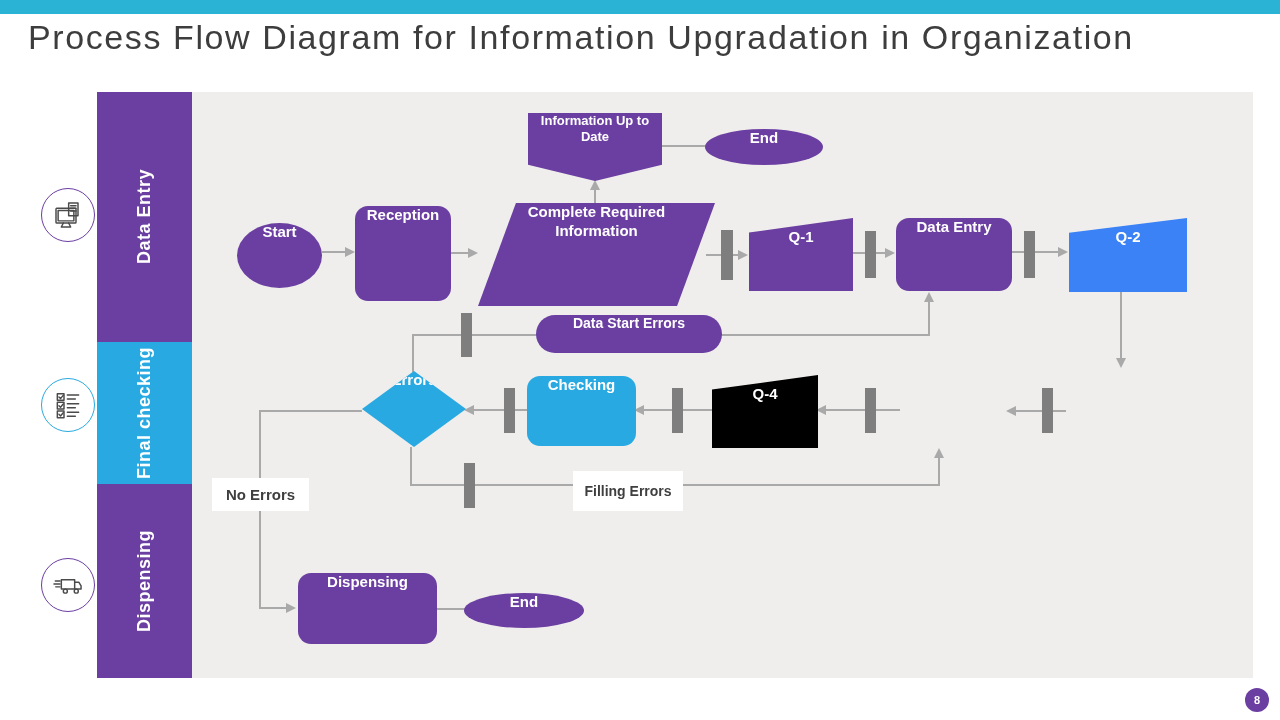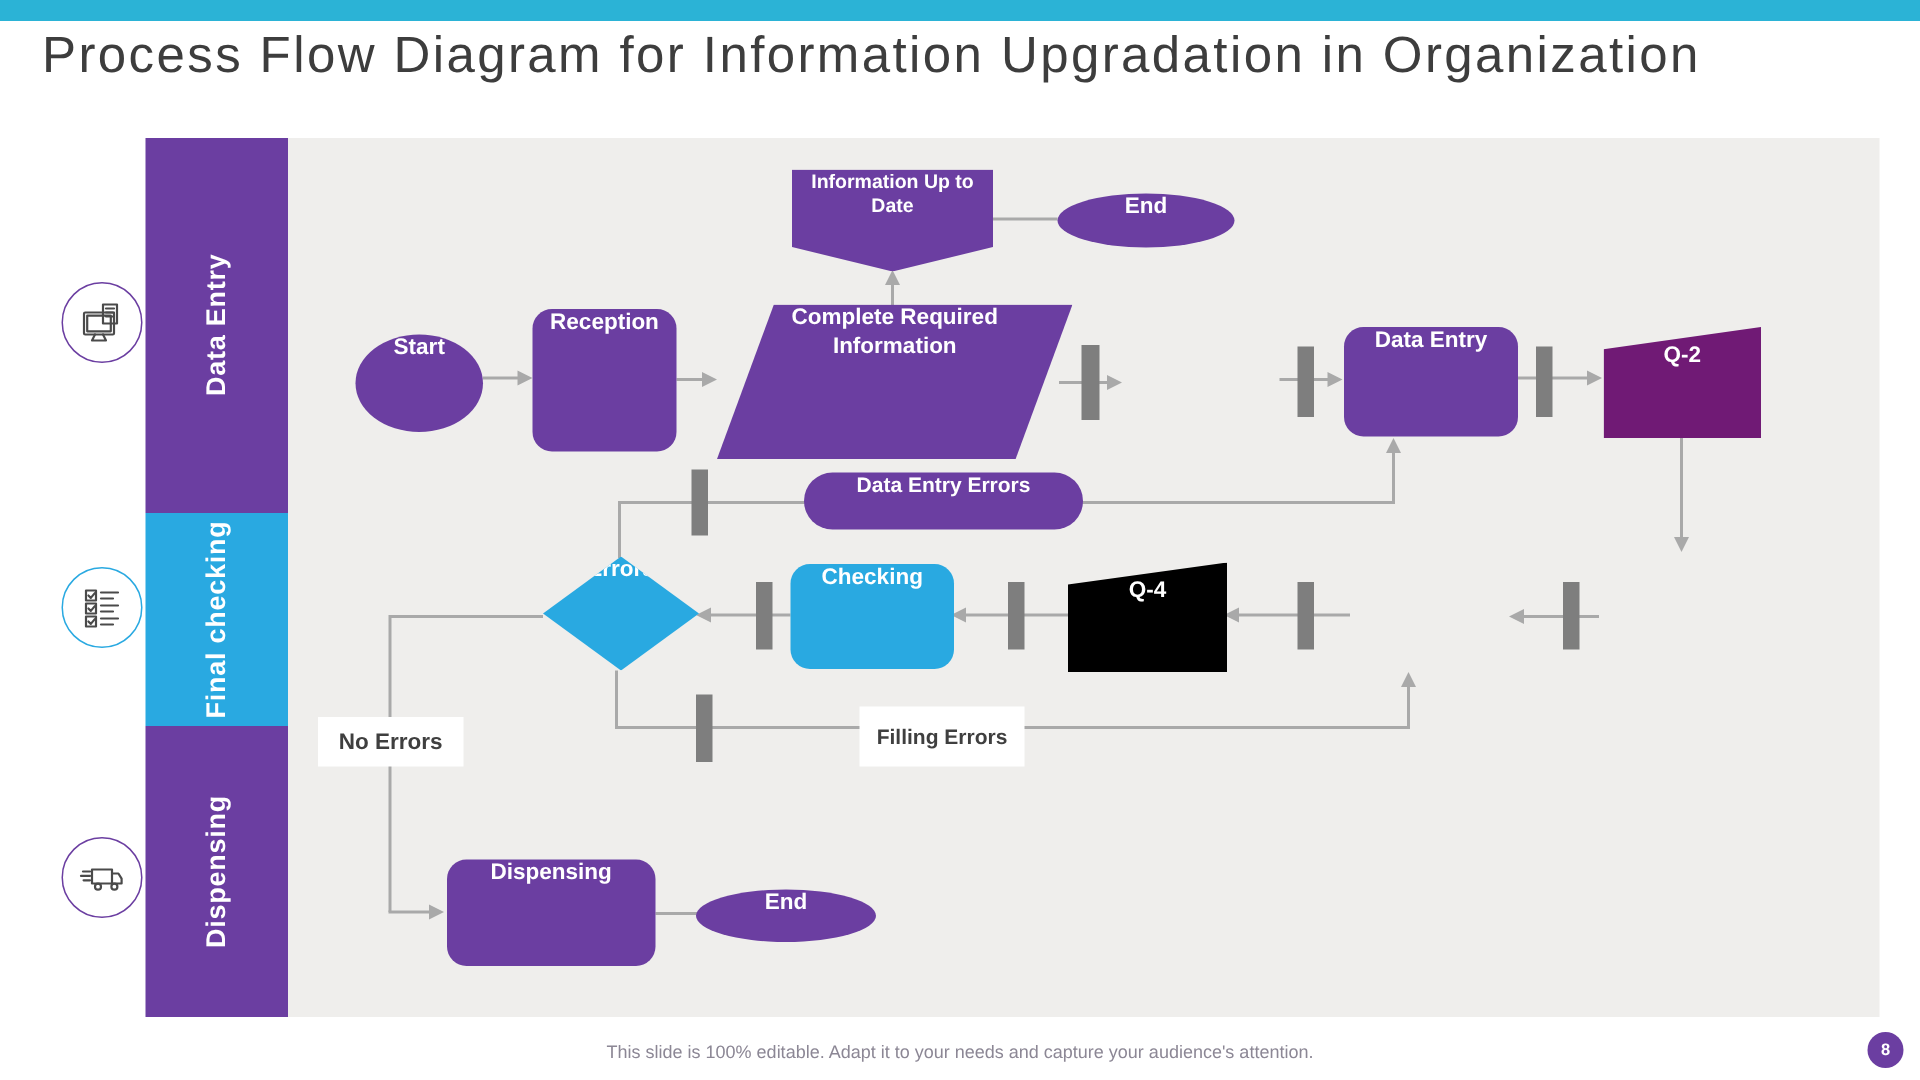--- a/index.html
+++ b/index.html
@@ -187,39 +187,42 @@
   </div>
 
   <div class="node rrect" style="left:355px;top:206px;width:96px;height:95px;background:#6b3ea1;">
     <span>Reception</span>
   </div>
 
   <div class="node para" style="left:478px;top:203px;width:237px;height:103px;background:#6b3ea1;padding:0 28px;">
     <span>Complete Required Information</span>
   </div>
 
+  <div class="node trap" style="left:749px;top:218px;width:104px;height:73px;background:#6b3ea1;">
+    <span>Q-1</span>
+  </div>
 
   <div class="node rrect" style="left:896px;top:218px;width:116px;height:73px;background:#6b3ea1;">
     <span>Data Entry</span>
   </div>
 
-  <div class="node trap" style="left:1069px;top:218px;width:105px;height:74px;background:#701a75;">
+  <div class="node trap" style="left:1069px;top:218px;width:118px;height:74px;background:#3b82f6;">
     <span>Q-2</span>
   </div>
 
   <div class="node pent" style="left:528px;top:113px;width:134px;height:68px;background:#6b3ea1;">
     <span>Information Up to Date</span>
   </div>
 
   <div class="node ellipse" style="left:705px;top:129px;width:118px;height:36px;background:#6b3ea1;">
     <span>End</span>
   </div>
 
   <div class="node pill" style="left:536px;top:315px;width:186px;height:38px;background:#6b3ea1;font-size:14px;">
-    <span>Data Entry Errors</span>
+    <span>Data Start Errors</span>
   </div>
 
   <div class="node diamond" style="left:362px;top:371px;width:104px;height:76px;background:#29a9e1;">
     <span>Errors</span>
   </div>
 
   <div class="node rrect" style="left:527px;top:376px;width:109px;height:70px;background:#29a9e1;">
     <span>Checking</span>
   </div>
 
@@ -238,16 +241,15 @@
   </div>
 
   <div class="node rrect" style="left:298px;top:573px;width:139px;height:71px;background:#6b3ea1;">
     <span>Dispensing</span>
   </div>
 
   <div class="node ellipse" style="left:464px;top:593px;width:120px;height:35px;background:#6b3ea1;">
     <span>End</span>
   </div>
 
-  <div class="footer">This slide is 100% editable. Adapt it to your needs and capture your audience's attention.</div>
   <div class="page-circle" style="background:#6b3ea1;">8</div>
 
 </div>
 
 </body></html>

